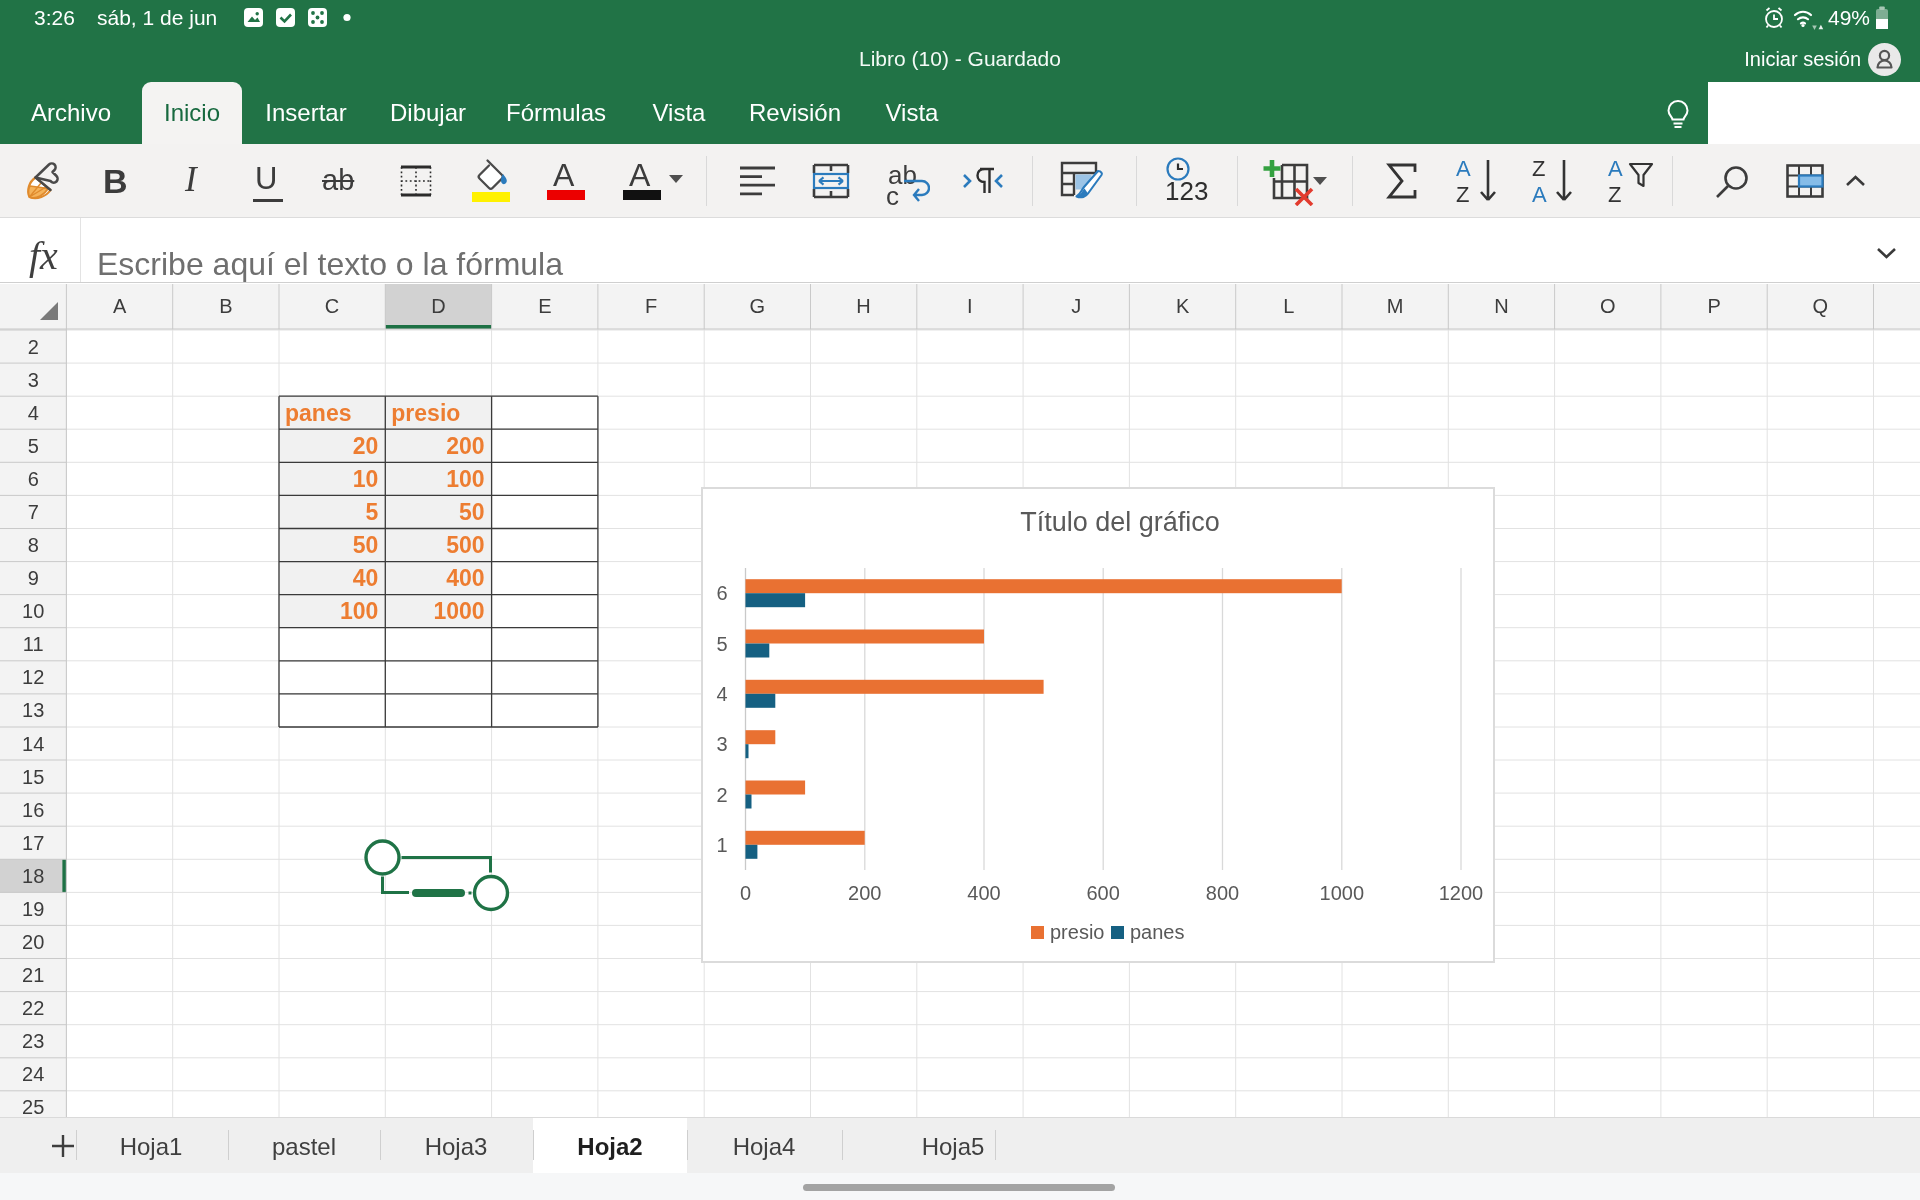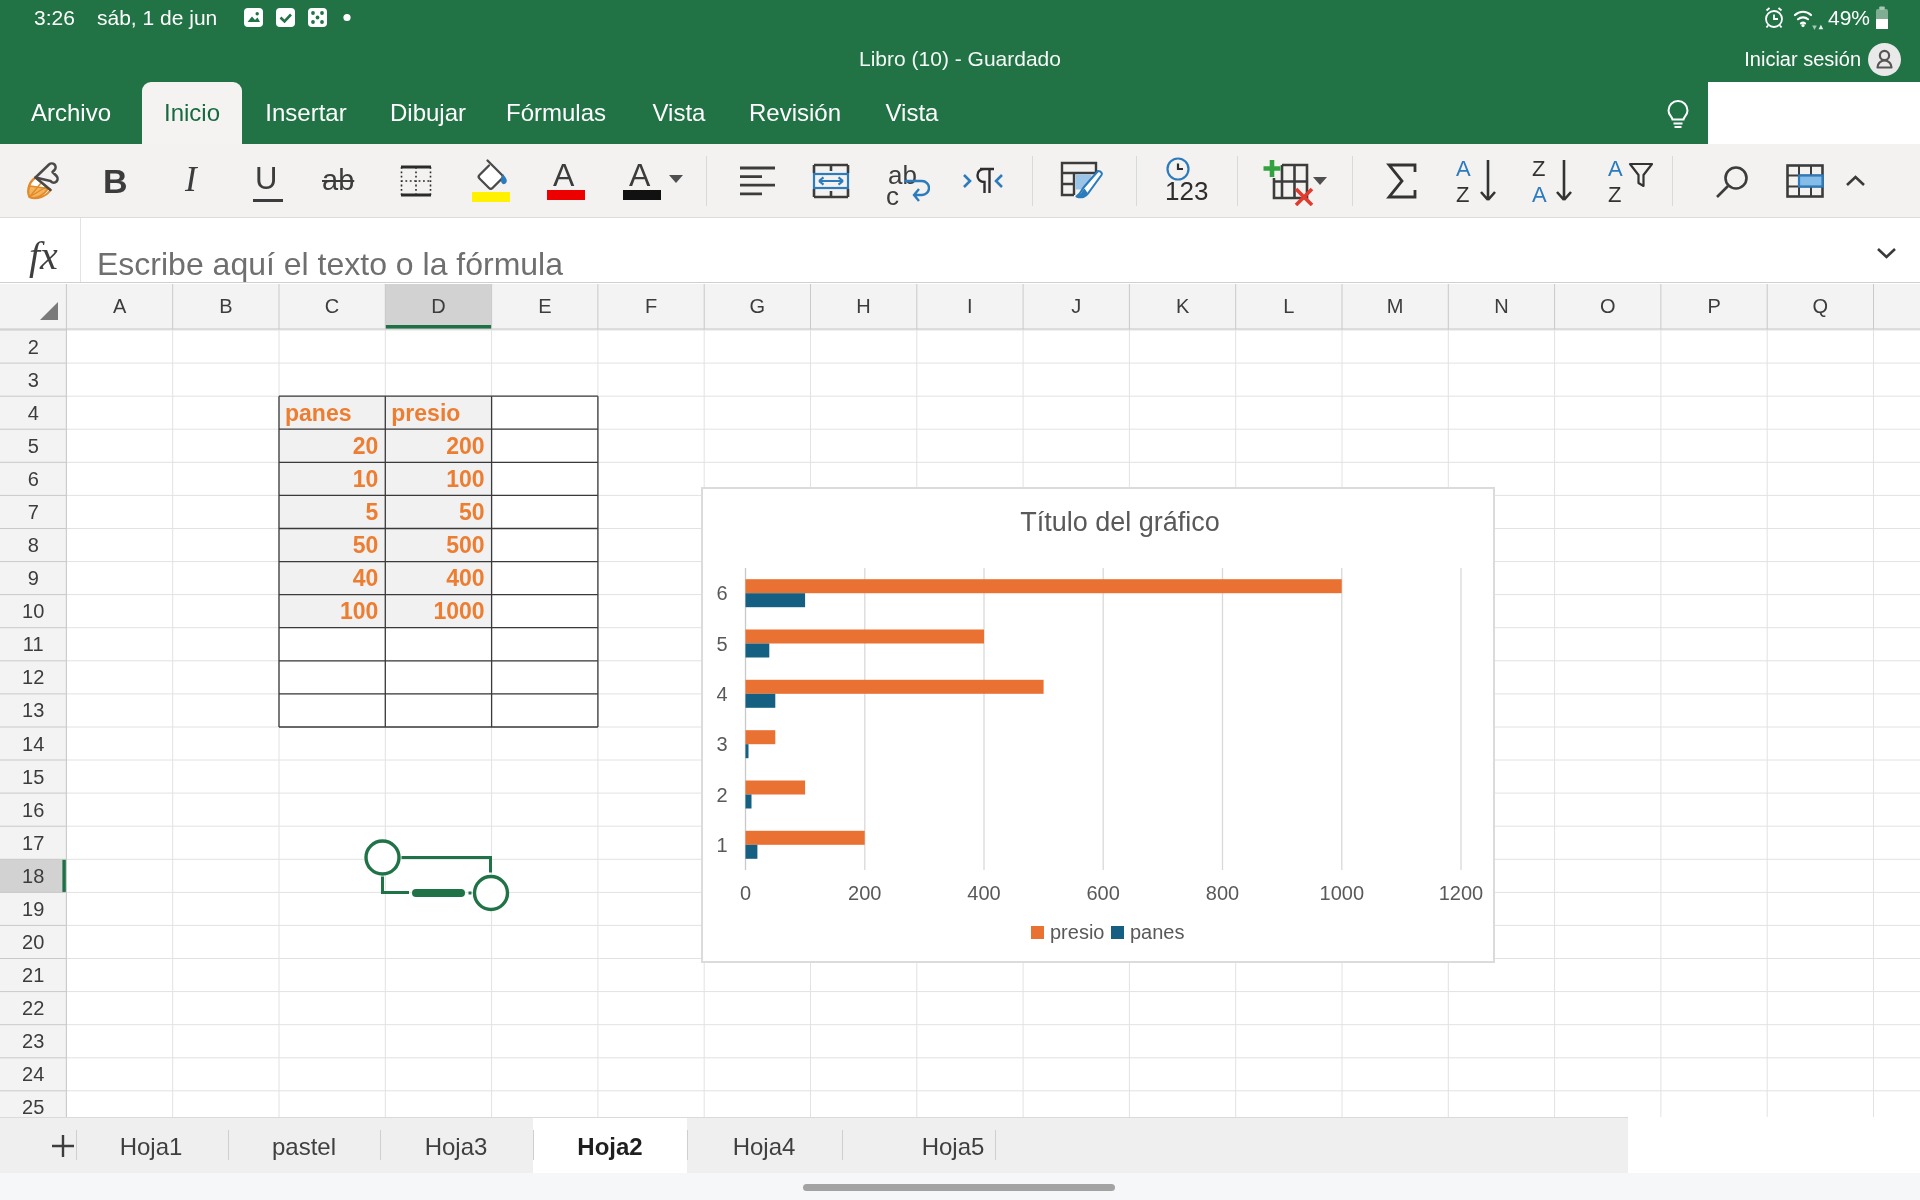--- a/index.html
+++ b/index.html
@@ -5,21 +5,21 @@
 html,body { width:1920px; height:1200px; overflow:hidden; }
 body { font-family:"Liberation Sans", sans-serif; position:relative; background:#fff; }
 .abs { position:absolute; }
 .green { background:#217346; }
 #statusbar { left:0; top:0; width:1920px; height:36px; color:#fff; }
 #titlebar  { left:0; top:36px; width:1920px; height:46px; color:#fff; }
 #menubar   { left:0; top:82px; width:1708px; height:62px; }
 #toolbar   { left:0; top:144px; width:1920px; height:73px; background:#f3f2f1; }
 #fbar      { left:0; top:217px; width:1920px; height:66px; background:#fff; border-top:1px solid #dcdcdc; border-bottom:1px solid #cfcfcf; }
 #gridwrap  { left:0; top:283px; width:1920px; height:834px; }
-#sheetbar  { left:0; top:1117px; width:1628px; height:56px; background:#efefef; border-top:1px solid #dadada; }
+#sheetbar  { left:0; top:1117px; width:1920px; height:56px; background:#efefef; border-top:1px solid #dadada; }
 #bstrip    { left:0; top:1173px; width:1920px; height:27px; background:#f6f7f8; }
 .mtab { position:absolute; top:0; height:62px; line-height:62px; color:#fff; font-size:24px; transform:translateX(-50%); }
 .sep { position:absolute; width:1px; top:12px; height:50px; background:#d9d9d9; }
 .ticon { position:absolute; color:#3c3c3c; }
 .stab { position:absolute; top:1px; height:55px; line-height:55px; font-size:24px; color:#3f3f3f; transform:translateX(-50%); }
 .stsep { position:absolute; top:1130px; height:30px; width:1px; background:#cfcfcf; }
 </style></head>
 <body>
 <div class="abs green" id="statusbar">
   <span class="abs" style="left:34px; top:6px; font-size:21px;">3:26</span>

